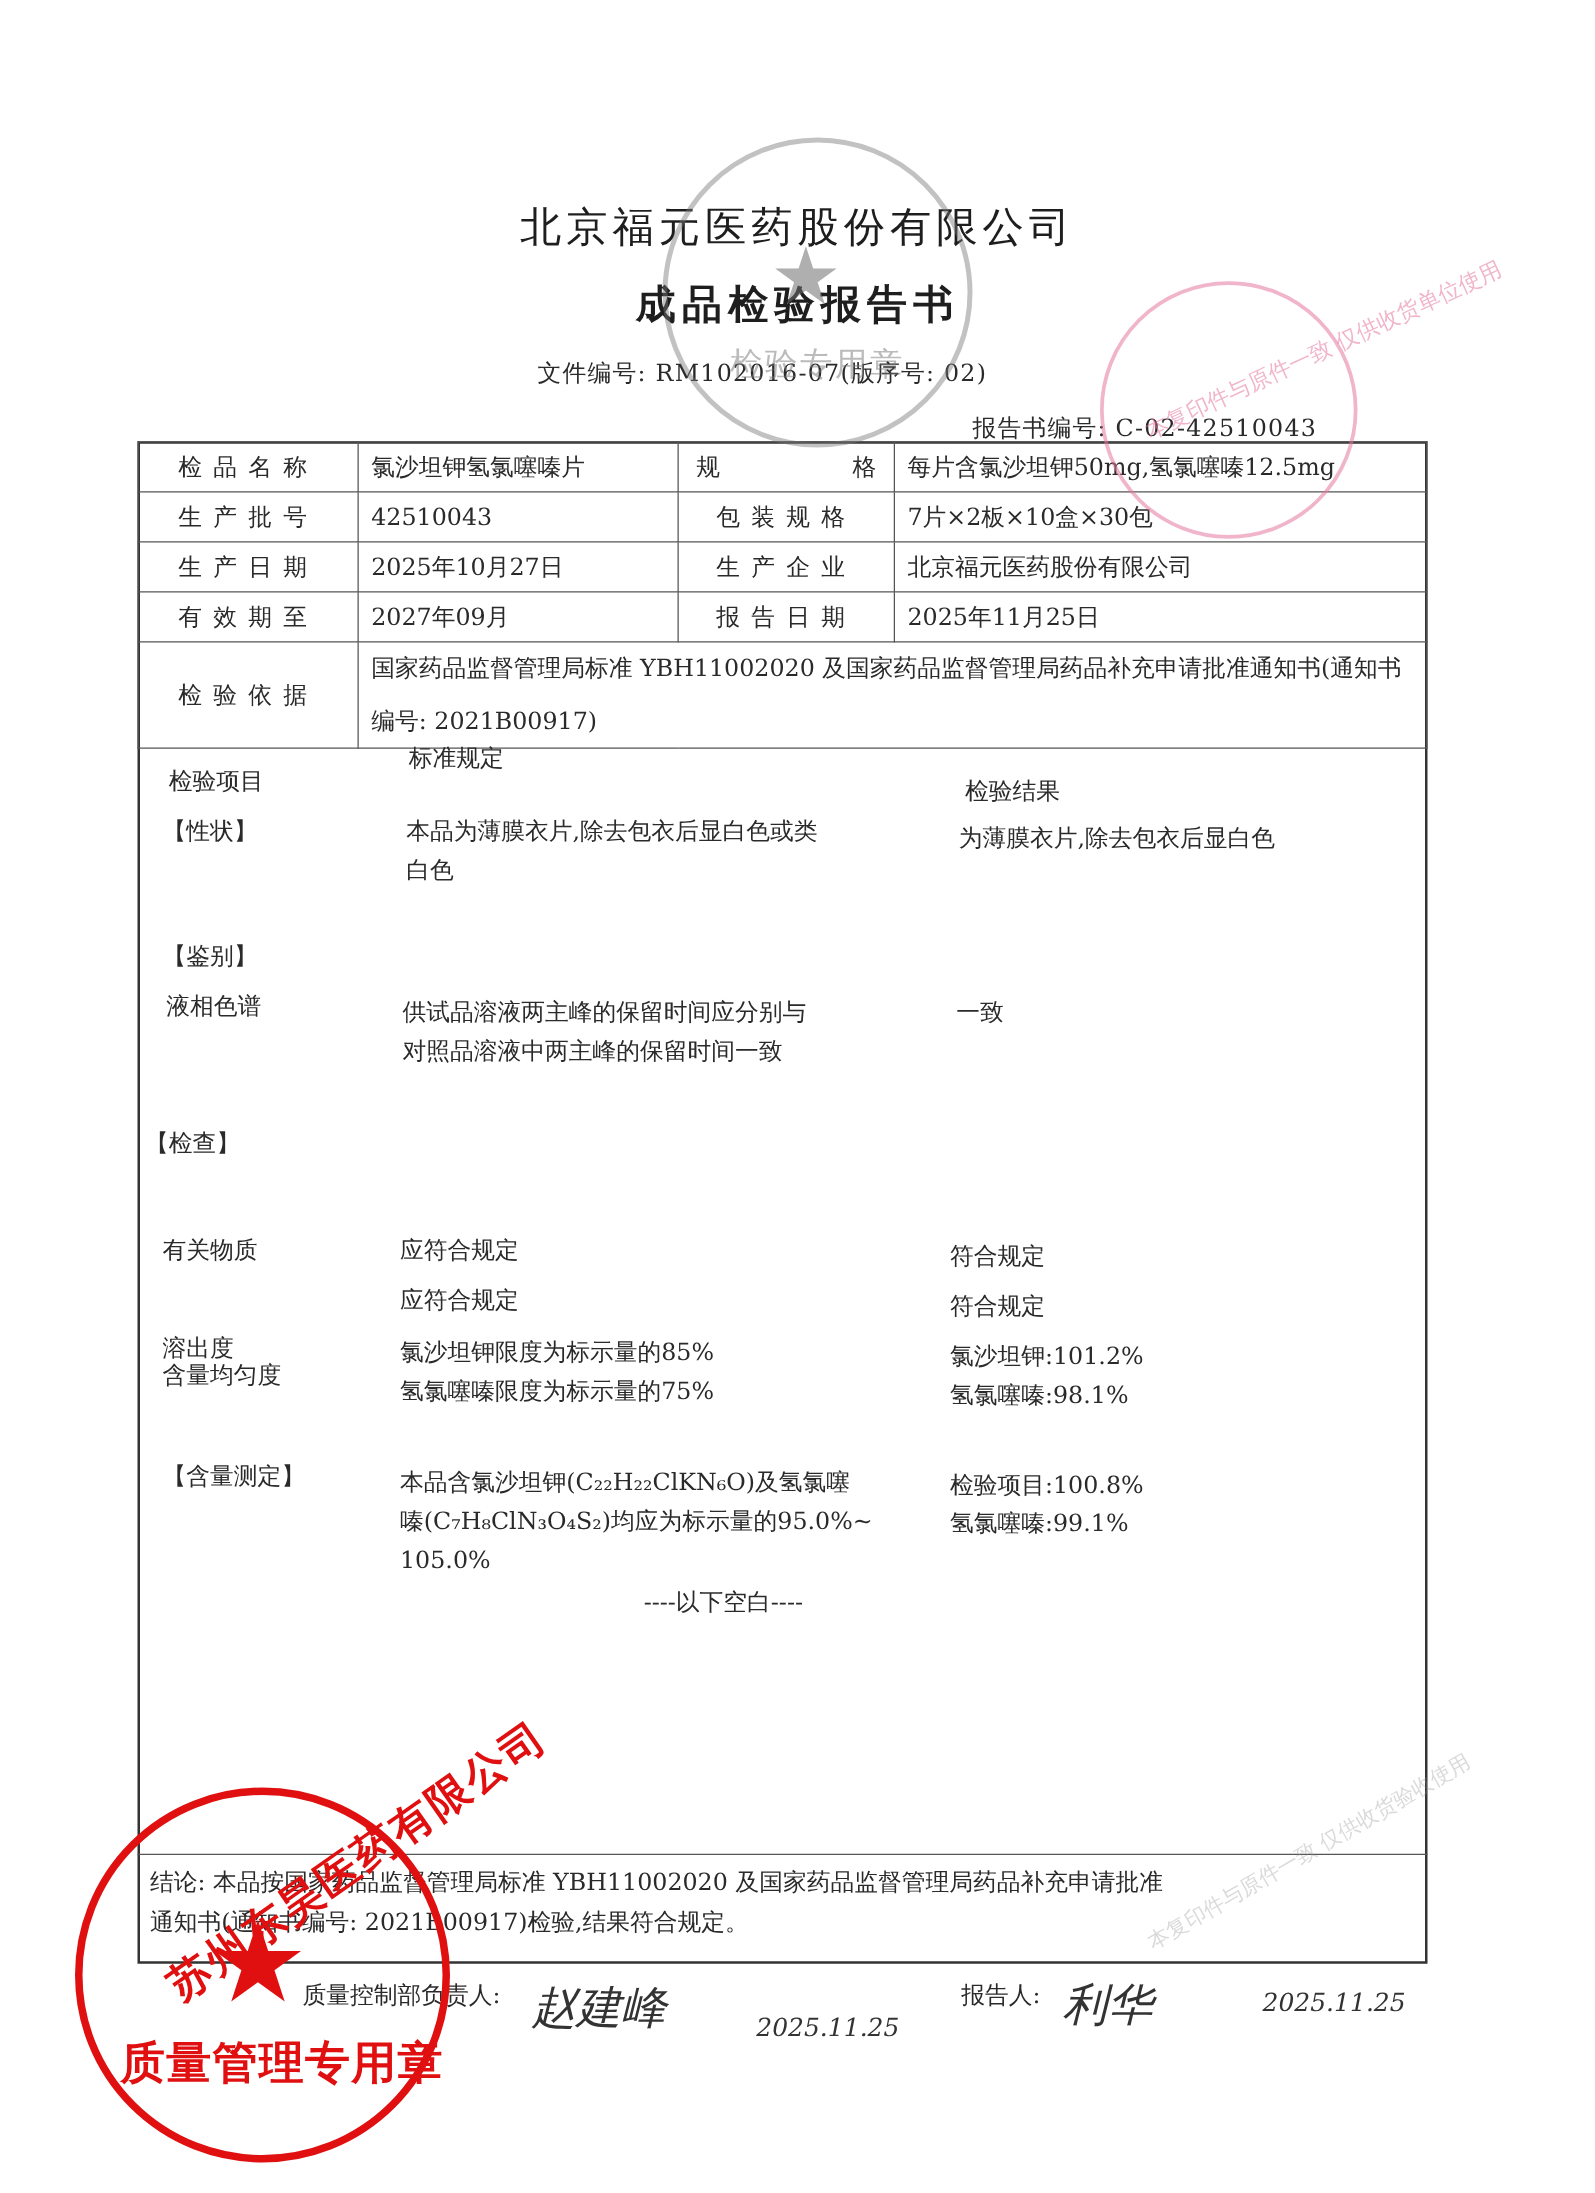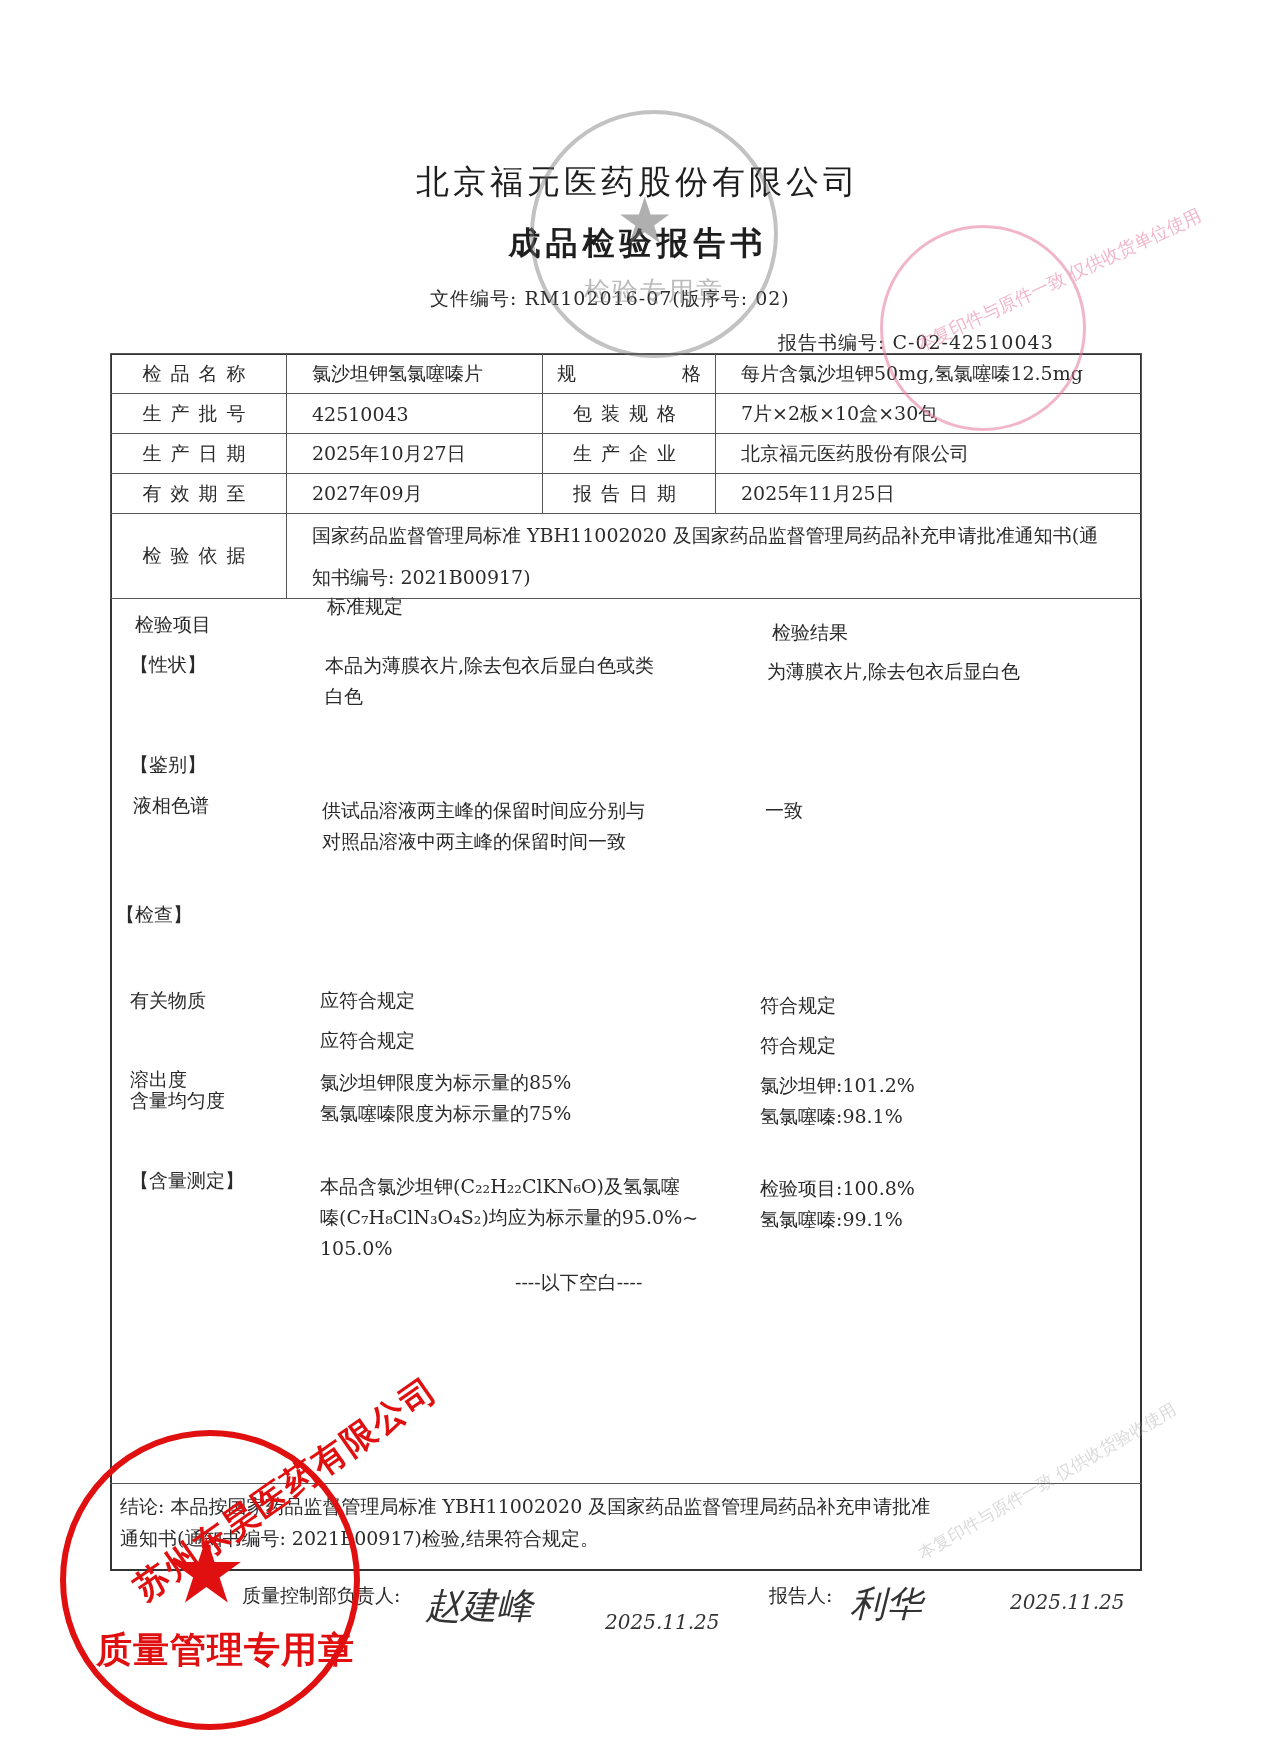--- a/index.html
+++ b/index.html
@@ -6,21 +6,21 @@
   body { width:1276px; height:1754px; position:relative; overflow:hidden;
          font-family:"DejaVu Serif", "Liberation Serif", serif; color:#2a2a2a; }
   .abs { position:absolute; }
   .company { left:0; width:1276px; top:160px; text-align:center; font-size:33px; letter-spacing:4px; color:#1e1e1e; }
   .doctitle { left:0; width:1276px; top:222px; text-align:center; font-size:32px; letter-spacing:5px; font-weight:bold; color:#1e1e1e; }
   .fileno { left:430px; top:286px; font-size:19px; letter-spacing:1px; }
   .reportno { left:778px; top:330px; font-size:19px; letter-spacing:1px; }
 
   .frame { left:110px; top:353px; width:1032px; height:1218px; border:2px solid #333; box-sizing:border-box; }
   table.info { position:absolute; left:110px; top:353px; width:1032px; border-collapse:collapse; font-size:19px; }
-  table.info td { border:1.5px solid #555; height:40px; padding:0 25px; box-sizing:border-box; vertical-align:middle; }
+  table.info td { border:1.5px solid #555; height:40px; padding:0 10px; box-sizing:border-box; vertical-align:middle; }
   table.info td.lbl { width:176px; letter-spacing:9px; text-align:center; }
   table.info td.v1 { width:256px; }
   table.info td.lbl2 { width:173px; letter-spacing:9px; text-align:center; }
   table.info td.spec { text-align:justify; text-align-last:justify; letter-spacing:0; padding:0 14px; }
   table.info tr.basis td { height:66px; }
   table.info tr.basis td.val { line-height:42px; }
 
   .col-hdr { font-size:19px; }
   .row-txt { font-size:19px; line-height:31px; }
   .sec { font-size:19px; }

